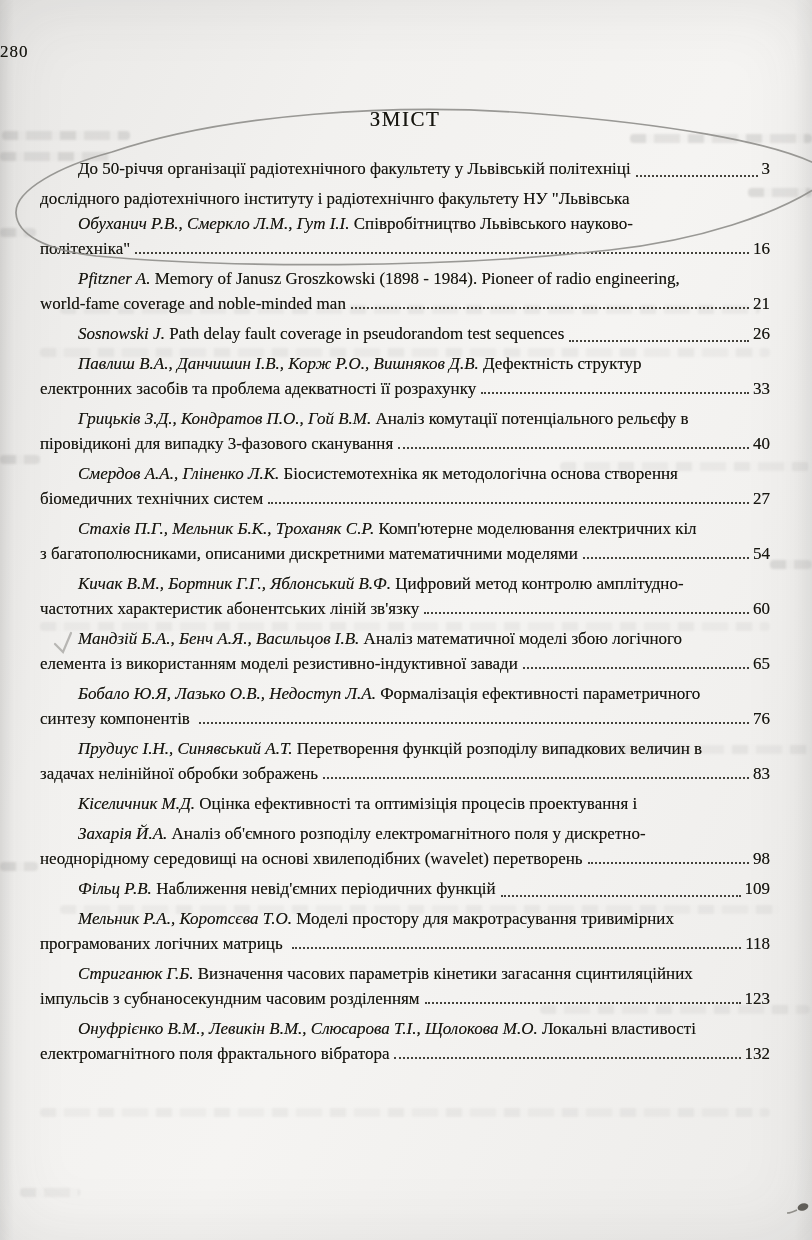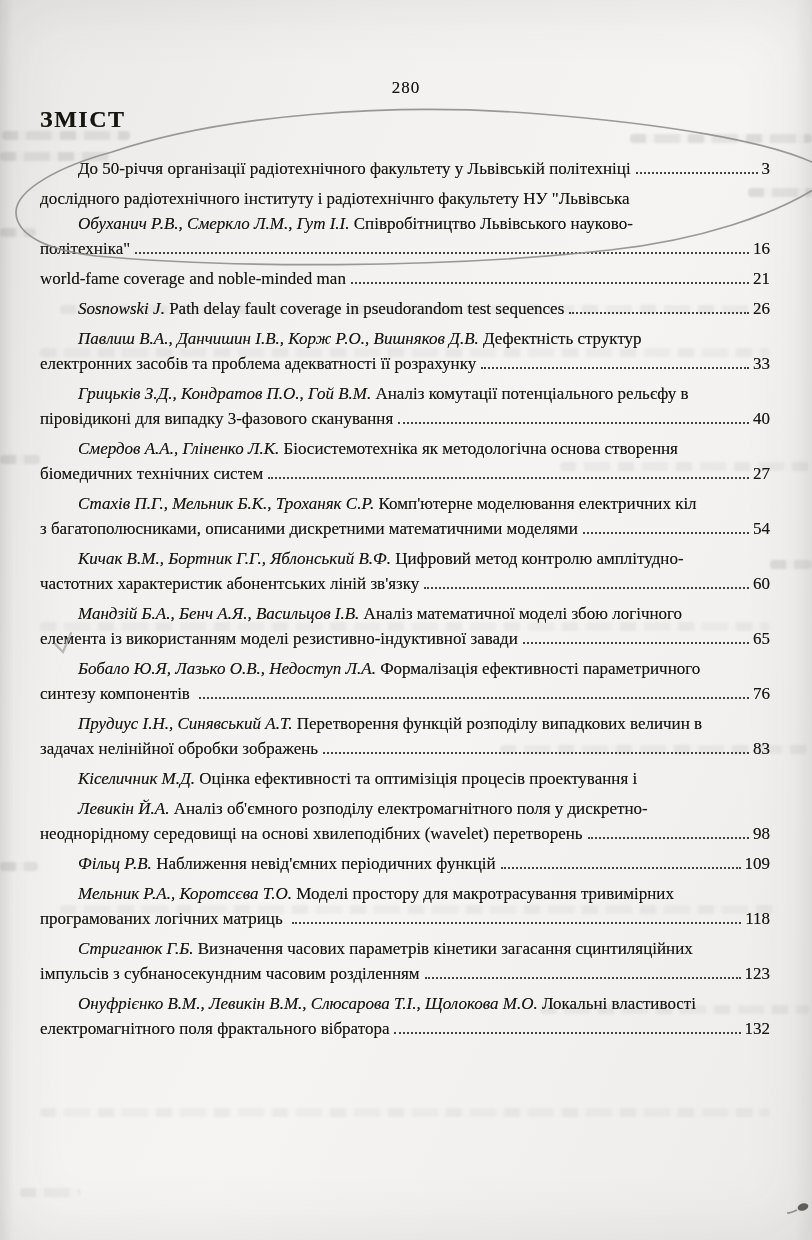--- a/index.html
+++ b/index.html
@@ -11,39 +11,38 @@
     background:
       linear-gradient(90deg, rgba(0,0,0,0.07), rgba(0,0,0,0) 14px),
       linear-gradient(270deg, rgba(0,0,0,0.045), rgba(0,0,0,0) 18px),
       linear-gradient(115deg, #e9e8e6 0%, #f2f1ef 28%, #f5f4f2 55%, #edecea 100%);
     box-shadow: inset 0 0 70px rgba(60,58,54,0.10);
     font-family:"Liberation Serif","DejaVu Serif",serif;
     color:#17160f;
   }
   .pagenum{
     position:absolute;top:42px;left:0;width:100%;
-    text-align:center;font-size:17px;letter-spacing:1px;
+    font-size:17px;letter-spacing:1px;
     text-shadow:0 0 0.5px rgba(0,0,0,0.5);
-    margin-top:36px;
   }
   .content{
     position:absolute;left:40px;right:42px;top:104px;
   }
   .toc-title{
-    text-align:left;font-size:24px;font-weight:700;letter-spacing:1.5px;
+    text-align:center;font-size:21px;font-weight:400;letter-spacing:1.5px;
     line-height:30px;margin:0 0 22px 0;
     text-shadow:0 0 0.6px rgba(0,0,0,0.55);
   }
   .entry{margin:0 0 5px 0;}
   .line{
     display:flex;align-items:baseline;
     font-size:17px;line-height:25px;
     text-shadow:0 0 0.45px rgba(0,0,0,0.5);
   }
-  .line.first{padding-left:38px;}
+  .line.first{padding-left:38px;align-items:flex-end;}
   .authors{font-style:italic;white-space:pre;}
   .txt{white-space:pre;}
   .leader{
     flex:1;min-width:10px;
     border-bottom:2px dotted #35332c;
     margin:0 4px 4px 5px;
     opacity:0.92;
   }
   .pnum{text-align:right;white-space:pre;}
   .ghost{
@@ -99,20 +98,24 @@
             <span class="authors">Обуханич Р.В., Смеркло Л.М., Гут І.І.</span>
             <span class="txt"> Співробітництво Львівського науково-</span>
           </div>
           <div class="line">
             <span class="txt">політехніка"</span>
             <span class="leader"></span>
             <span class="pnum">16</span>
           </div>
         </div>
         <div class="entry">
+          <div class="line first">
+            <span class="authors">Pfitzner A.</span>
+            <span class="txt"> Memory of Janusz Groszkowski (1898 - 1984). Pioneer of radio engineering,</span>
+          </div>
           <div class="line">
             <span class="txt">world-fame coverage and noble-minded man</span>
             <span class="leader"></span>
             <span class="pnum">21</span>
           </div>
         </div>
         <div class="entry">
           <div class="line first">
             <span class="authors">Sosnowski J.</span>
             <span class="txt"> Path delay fault coverage in pseudorandom test sequences</span>
@@ -209,21 +212,21 @@
           </div>
         </div>
         <div class="entry">
           <div class="line first">
             <span class="authors">Кіселичник М.Д.</span>
             <span class="txt"> Оцінка ефективності та оптимізіція процесів проектування і</span>
           </div>
         </div>
         <div class="entry">
           <div class="line first">
-            <span class="authors">Левикін Й.А.</span>
+            <span class="authors">Захарія Й.А.</span>
             <span class="txt"> Аналіз об'ємного розподілу електромагнітного поля у дискретно-</span>
           </div>
           <div class="line">
             <span class="txt">неоднорідному середовищі на основі хвилеподібних (wavelet) перетворень</span>
             <span class="leader"></span>
             <span class="pnum">98</span>
           </div>
         </div>
         <div class="entry">
           <div class="line first">

